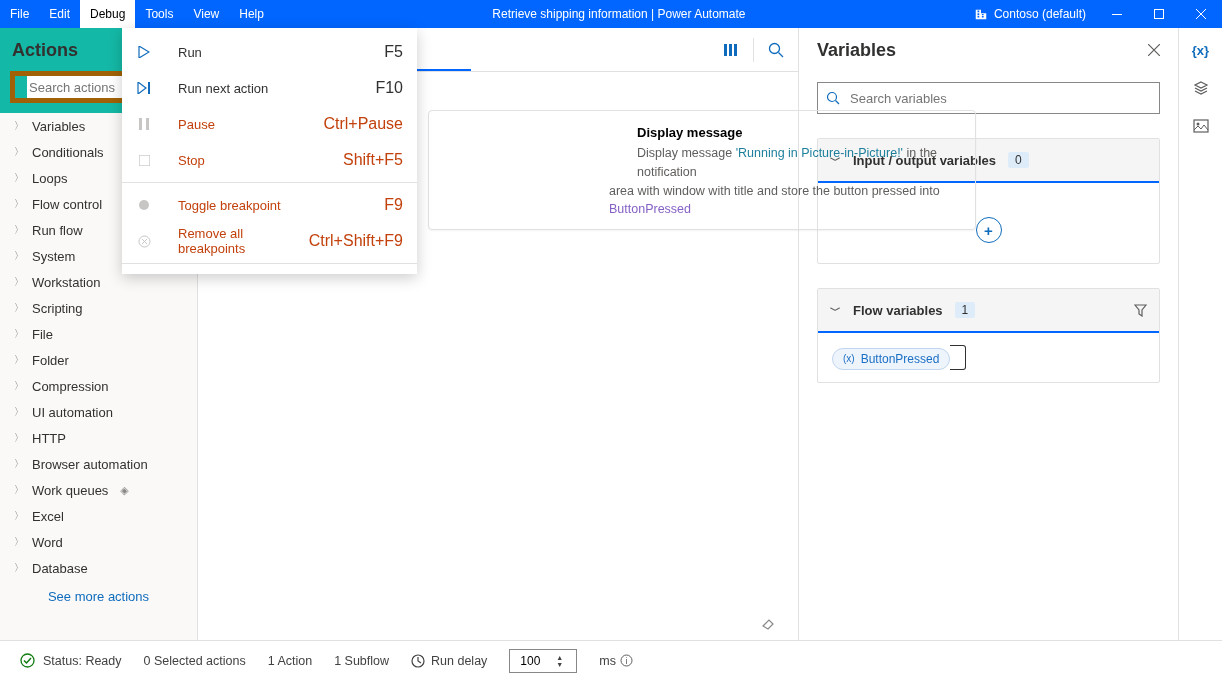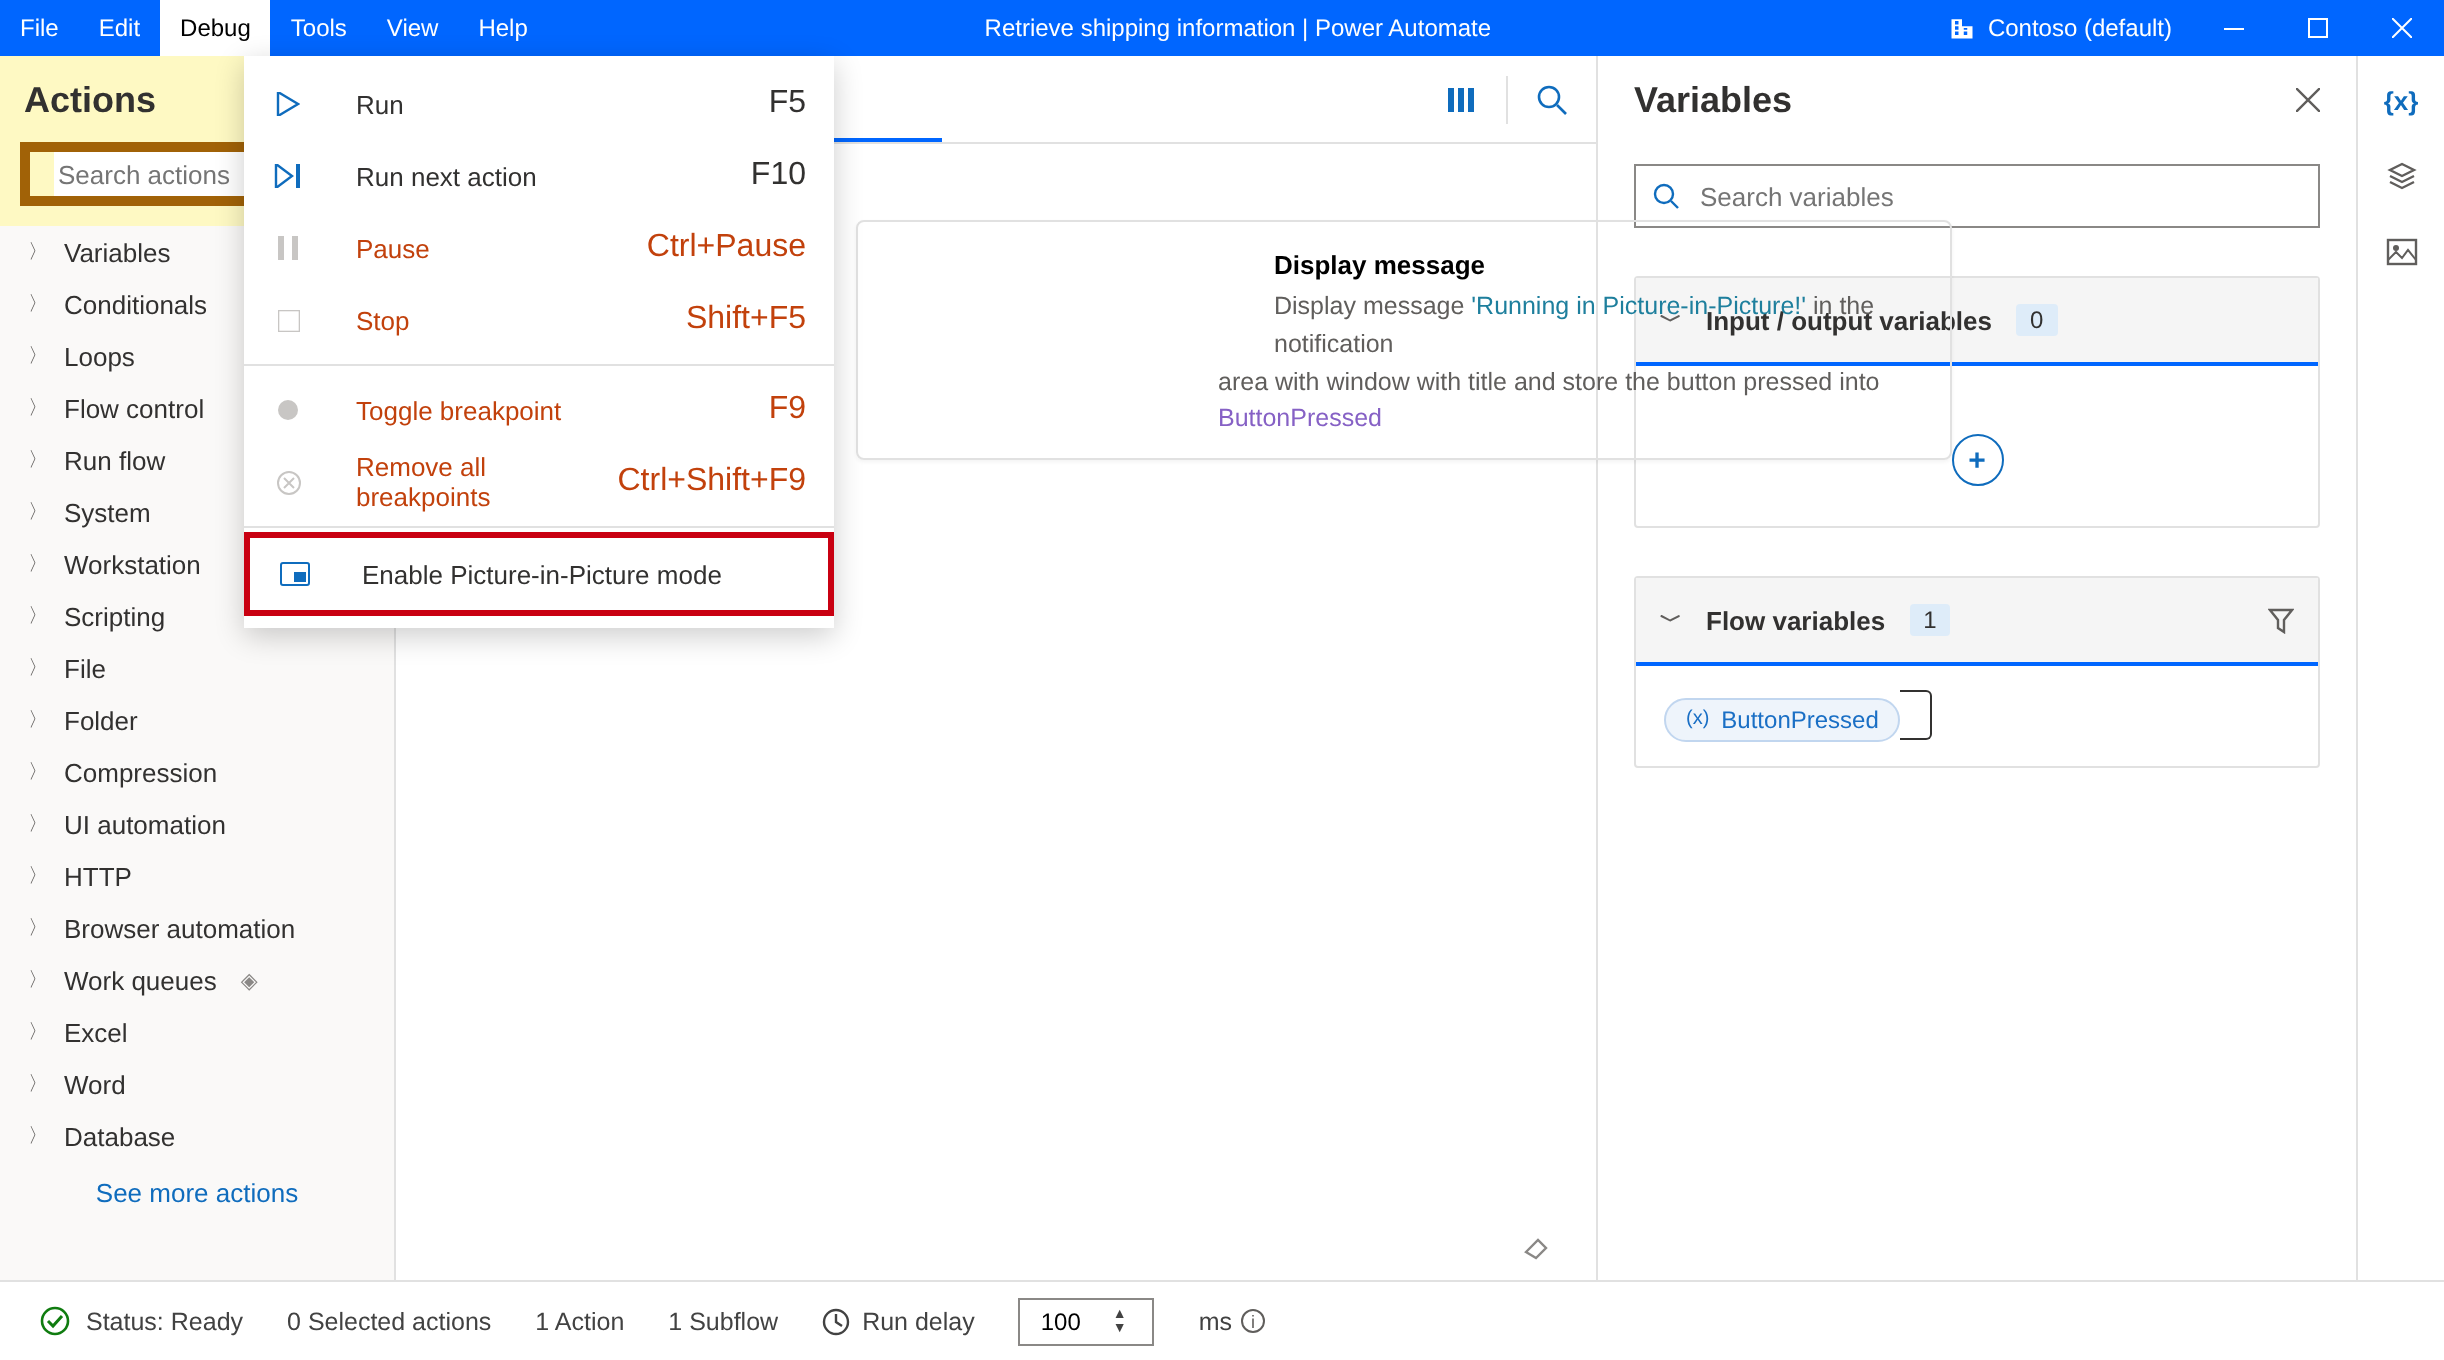--- a/index.html
+++ b/index.html
@@ -22,21 +22,21 @@
   .menu-item.active{background:#fff;color:#000;}
   .title-text{flex:1;text-align:center;}
   .workspace{display:flex;align-items:center;gap:6px;padding:0 10px;}
   .win-btns{display:flex;}
   .win-btn{width:42px;height:28px;display:flex;align-items:center;justify-content:center;}
   
   
   .main{display:flex;height:calc(100% - 28px - 40px);}
   
   
-  .actions{width:198px;border-right:1px solid var(--border);display:flex;flex-direction:column;background:#fef9c3;}
+  .actions{width:198px;border-right:1px solid var(--border);display:flex;flex-direction:column;background:#14b8a6;}
   .panel-title{font-size:18px;font-weight:600;padding:12px 12px 10px;}
   .search-box{margin:0 10px 10px;height:32px;border:5px solid #a16207;display:flex;padding:0 6px;gap:6px;}
   .search-box input{border:none;outline:none;flex:1;font-size:13px;}
   .tree{flex:1;overflow:auto;background:var(--panel);}
   .tree-item{display:flex;align-items:center;height:26px;padding-left:14px;gap:8px;cursor:default;}
   .chev{width:10px;color:#605e5c;font-size:10px;}
   .see-more{color:var(--link);text-align:center;padding:8px 0;}
   .premium-icon{color:#8a8886;font-size:11px;margin-left:4px;}
   
   
@@ -188,32 +188,20 @@
     <span class="dd-icon">
         <svg width="13" height="13">
           <circle cx="6.5" cy="6.5" r="5.5" fill="none" stroke="#c8c6c4"></circle>
           <path d="M4 4 L9 9 M9 4 L4 9" stroke="#c8c6c4"></path>
         </svg>
       </span>
     <span class="dd-label">Remove all breakpoints</span>
     <span class="dd-accel">Ctrl+Shift+F9</span>
   </div>
   <div class="dd-sep"></div>
-  <div class="highlight-box">
-    <div class="dd-item">
-      <span class="dd-icon">
-          <svg width="15" height="12">
-            <rect x="0.5" y="0.5" width="14" height="11" rx="1" fill="none" stroke="#0f6cbd"></rect>
-            <rect x="7" y="5" width="6" height="5" fill="#0f6cbd"></rect>
-          </svg>
-        </span>
-      <span class="dd-label">Enable Picture-in-Picture mode</span>
-      <span class="dd-accel"></span>
-    </div>
-  </div>
 </div>
 
 <div class="main">
 
   <div class="actions">
     <div class="panel-title">Actions</div>
     <div class="search-box">
       <svg width="14" height="14">
           <circle cx="6" cy="6" r="4.5" fill="none" stroke="#0f6cbd" stroke-width="1.2"></circle>
           <line x1="9.5" y1="9.5" x2="13" y2="13" stroke="#0f6cbd" stroke-width="1.2"></line>

